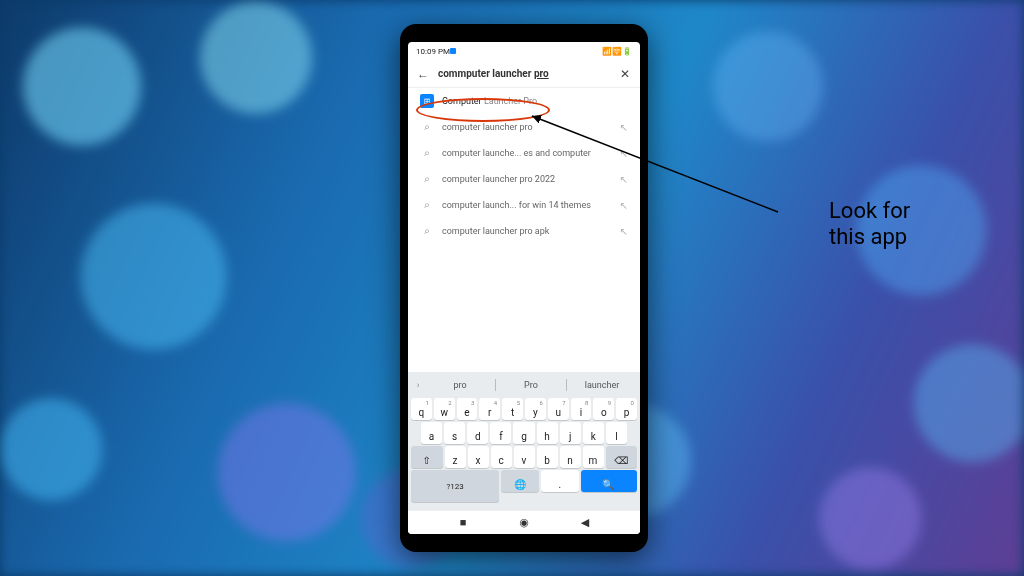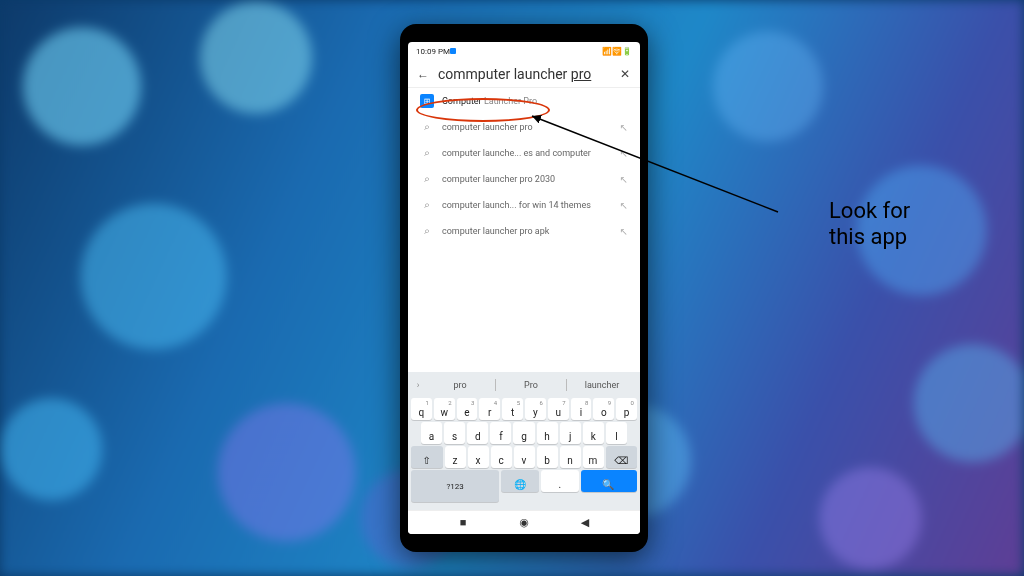--- a/index.html
+++ b/index.html
@@ -46,21 +46,21 @@
     padding: 0 8px; font-size: 8px; color: #222;
   }
   .status-bar .spacer { flex: 1; }
   .status-dot { width: 6px; height: 6px; background: #0a84ff; display: inline-block; border-radius: 1px; }
   .search-row {
     display: flex; align-items: center; gap: 8px;
     padding: 4px 8px; height: 28px;
     font-size: 10px; color: #555;
     border-bottom: 1px solid #eee;
   }
-  .search-input { flex: 1; font-size: 14px; color: #333; }
+  .search-input { flex: 1; font-size: 10px; color: #333; font-weight: bold; }
   .search-input span:last-child { text-decoration: underline; }
   .btn-icon { width: 14px; height: 14px; display: flex; align-items: center; justify-content: center; font-size: 12px; color: #444; }
   .suggestions { flex: 1; }
   .sugg {
     display: flex; align-items: center; gap: 8px;
     padding: 6px 12px; font-size: 9px; color: #666;
     position: relative;
   }
   .sugg .label { flex: 1; white-space: nowrap; overflow: hidden; text-overflow: ellipsis; }
   .sugg .ne-arrow { color: #aaa; font-size: 10px; }
@@ -156,21 +156,21 @@
         <span class="label">computer launcher pro</span>
         <span class="ne-arrow">↖</span>
       </div>
       <div class="sugg">
         <span class="sicon">⌕</span>
         <span class="label">computer launche... es and computer</span>
         <span class="ne-arrow">↖</span>
       </div>
       <div class="sugg">
         <span class="sicon">⌕</span>
-        <span class="label">computer launcher pro 2030</span>
+        <span class="label">computer launcher pro 2022</span>
         <span class="ne-arrow">↖</span>
       </div>
       <div class="sugg">
         <span class="sicon">⌕</span>
         <span class="label">computer launch... for win 14 themes</span>
         <span class="ne-arrow">↖</span>
       </div>
       <div class="sugg">
         <span class="sicon">⌕</span>
         <span class="label">computer launcher pro apk</span>

